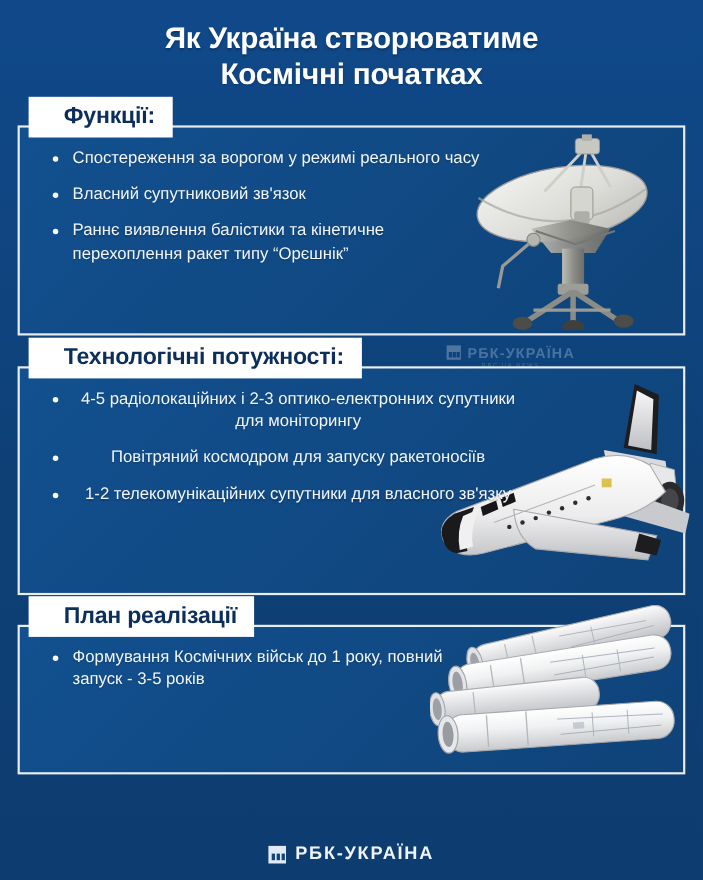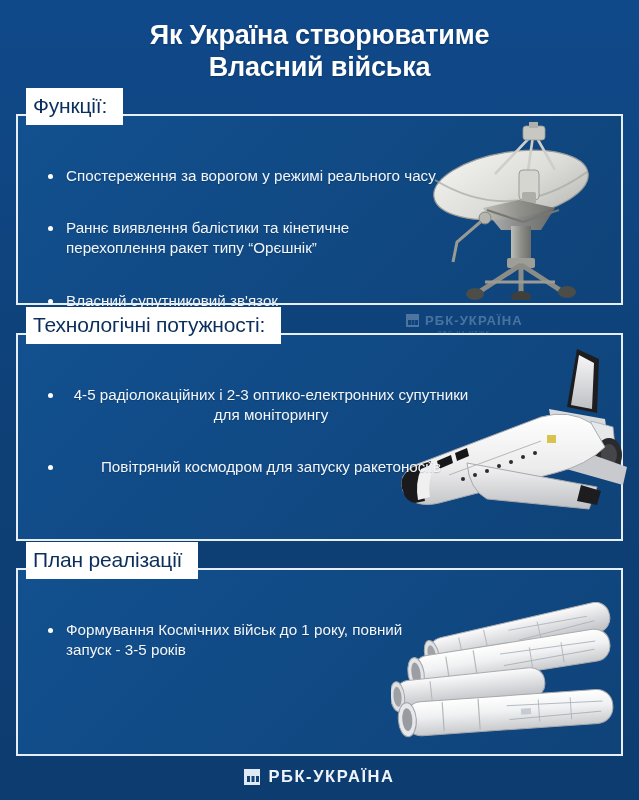--- a/index.html
+++ b/index.html
@@ -43,39 +43,39 @@
     position: absolute;
     left: 16px;
     width: 607px;
     box-sizing: border-box;
     border: 2px solid #e8eef5;
     background: #114c8c;
     background: linear-gradient(135deg, #12508f 0%, #0f4379 100%);
   }
   .card-1 { top: 114px;  height: 191px; }
   .card-2 { top: 333px;  height: 208px; }
-  .card-3 { top: 568px;  height: 188px; }
+  .card-3 { top: 568px;  height: 136px; }
 
   .card-inner {
     position: relative;
     height: 100%;
     width: 100%;
   }
 
   
   .section-label {
     position: absolute;
     left: 8px;
     top: -28px;
     background: #ffffff;
     color: #0b2e5c;
     font-size: 21px;
-    font-weight: normal;
+    font-weight: bold;
     letter-spacing: -0.2px;
-    padding: 7px 16px 8px 7px;
+    padding: 7px 16px 8px 32px;
     line-height: 1.05;
     white-space: nowrap;
     z-index: 4;
   }
 
   
   .bullets {
     position: absolute;
     left: 28px;
     top: 18px;
@@ -89,21 +89,20 @@
   .card-3 .bullets { width: 400px; }
 
   .bullet {
     position: relative;
     padding-left: 20px;
     color: #f2f6fb;
     font-size: 15.2px;
     line-height: 1.33;
     margin-bottom: 13px;
     text-shadow: 0 1px 1px rgba(0,0,0,0.2);
-    margin-top: 32px;
   }
   .card-3 .bullet { margin-bottom: 14px; }
   .bullet:last-child { margin-bottom: 0; }
   .bullet::before {
     content: "";
     position: absolute;
     left: 2px;
     top: 8px;
     width: 5px;
     height: 5px;
@@ -202,21 +201,21 @@
     letter-spacing: 1.6px;
   }
 </style>
 </head>
 <body>
 
 <div class="poster">
 
   <div class="title-block">
     <span class="title-line">Як Україна створюватиме</span>
-    <span class="title-line">Власний війська</span>
+    <span class="title-line">Космічні початках</span>
   </div>
 
   <div class="card card-1">
     <div class="card-inner">
 
       <div class="section-label">Функції:</div>
 
       <svg class="art art-dish" viewBox="0 0 190 178">
         <defs>
           <linearGradient id="dishG" x1="0" y1="0" x2="1" y2="1">
@@ -256,22 +255,22 @@
         <ellipse cx="52" cy="172" rx="9" ry="6" fill="#4c4c49"></ellipse>
         <ellipse cx="144" cy="170" rx="9" ry="6" fill="#4c4c49"></ellipse>
         <ellipse cx="98" cy="175" rx="10" ry="6" fill="#3f3f3d"></ellipse>
 
         <path d="M62 96 L34 120 L30 140" stroke="#9a9a95" stroke-width="3" fill="none"></path>
         <circle cx="62" cy="96" r="6" fill="#b6b6b1" stroke="#85857f" stroke-width="1"></circle>
       </svg>
 
       <ul class="bullets">
         <li class="bullet">Спостереження за ворогом у режимі реального часу</li>
+        <li class="bullet">Власний супутниковий зв'язок</li>
         <li class="bullet">Раннє виявлення балістики та кінетичне перехоплення ракет типу “Орєшнік”</li>
-        <li class="bullet">Власний супутниковий зв'язок</li>
       </ul>
     </div>
   </div>
 
   <div class="card card-2">
     <div class="card-inner">
 
       <div class="section-label">Технологічні потужності:</div>
 
       <svg class="art art-shuttle" viewBox="0 0 236 190">
@@ -320,20 +319,21 @@
             <circle cx="132" cy="114" r="2"></circle>
           <circle cx="144" cy="110" r="2"></circle>
         </g>
 
         <rect x="156" y="92" width="9" height="8" fill="#d9c24e"></rect>
       </svg>
 
       <ul class="bullets">
         <li class="bullet">4-5 радіолокаційних і 2-3 оптико-електронних супутники для моніторингу</li>
         <li class="bullet">Повітряний космодром для запуску ракетоносіїв</li>
+        <li class="bullet">1-2 телекомунікаційних супутники для власного зв'язку</li>
       </ul>
     </div>
   </div>
 
   <div class="card card-3">
     <div class="card-inner">
 
       <div class="section-label">План реалізації</div>
 
       <svg class="art art-rolls" viewBox="0 0 228 150">

